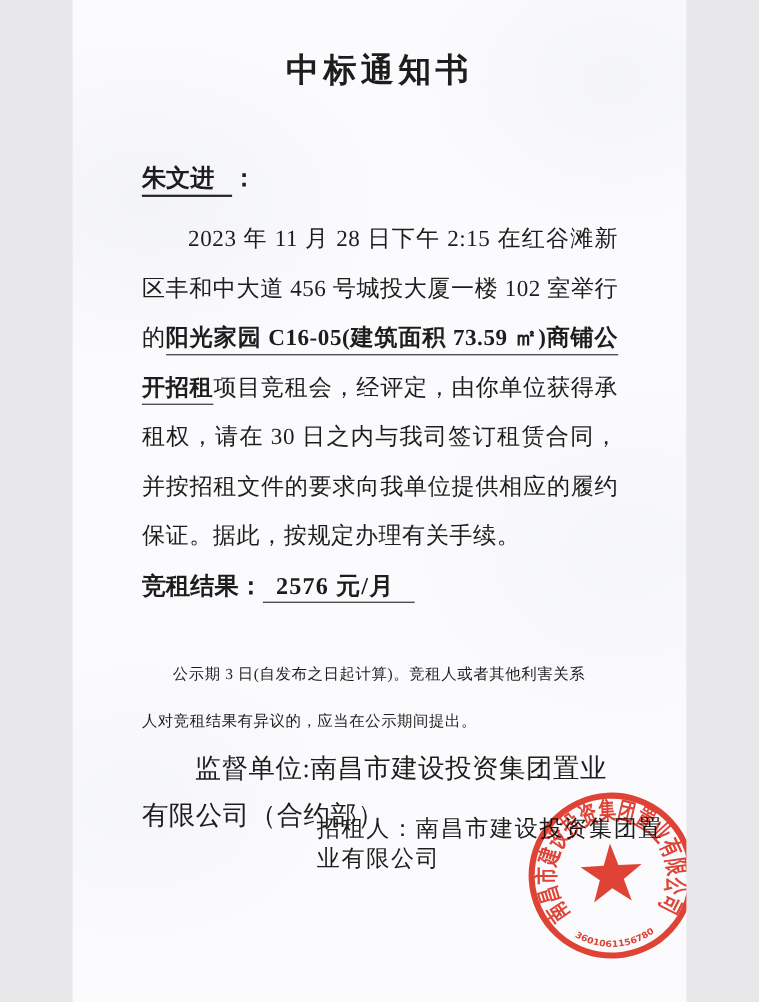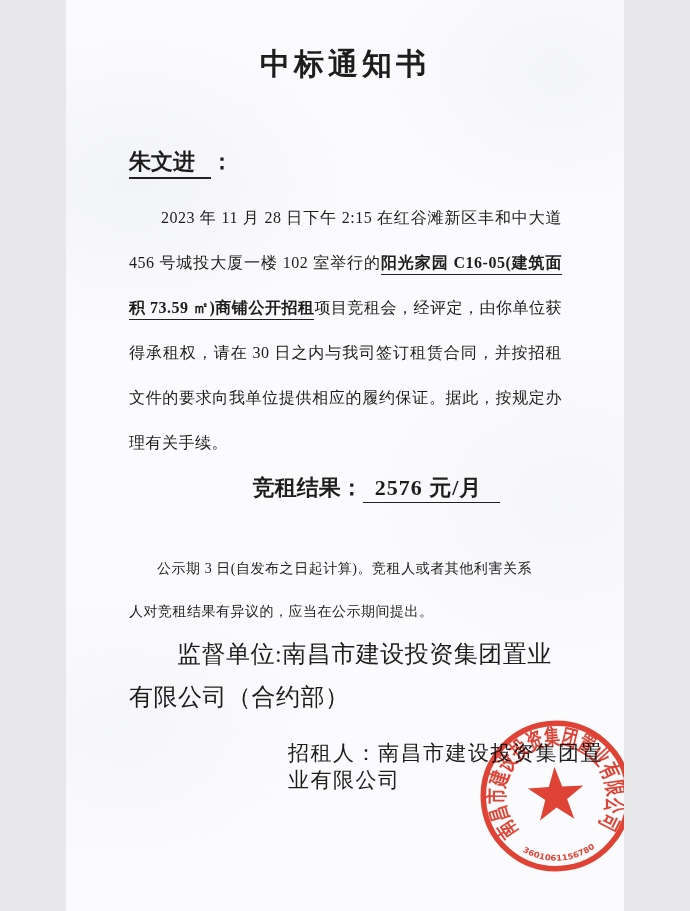--- a/index.html
+++ b/index.html
@@ -32,37 +32,36 @@
     line-height:30px;
   }
   .recipient {
     border-bottom:2px solid #222;
     padding-right:16px;
     padding-bottom:1px;
     font-family:Liberation Mono, monospace;
   }
   .para1 {
     margin:16px 62px 0 63px;
-    font-size:16px;
+    font-size:21px;
     line-height:45px;
     text-align:justify;
     text-indent:2em;
     letter-spacing:0.5px;
   }
   .hl {
     font-weight:bold;
     border-bottom:1.5px solid #222;
     padding-bottom:3px;
   }
   .result-line {
     margin:8px 0 0 63px;
     font-size:22px;
     font-weight:bold;
     line-height:30px;
-    text-align:center;
   }
   .result-value {
     border-bottom:1.5px solid #222;
     padding:0 18px 2px 12px;
     letter-spacing:1px;
   }
   .para2 {
     margin:44px 92px 0 63px;
     font-size:14px;
     line-height:43px;

